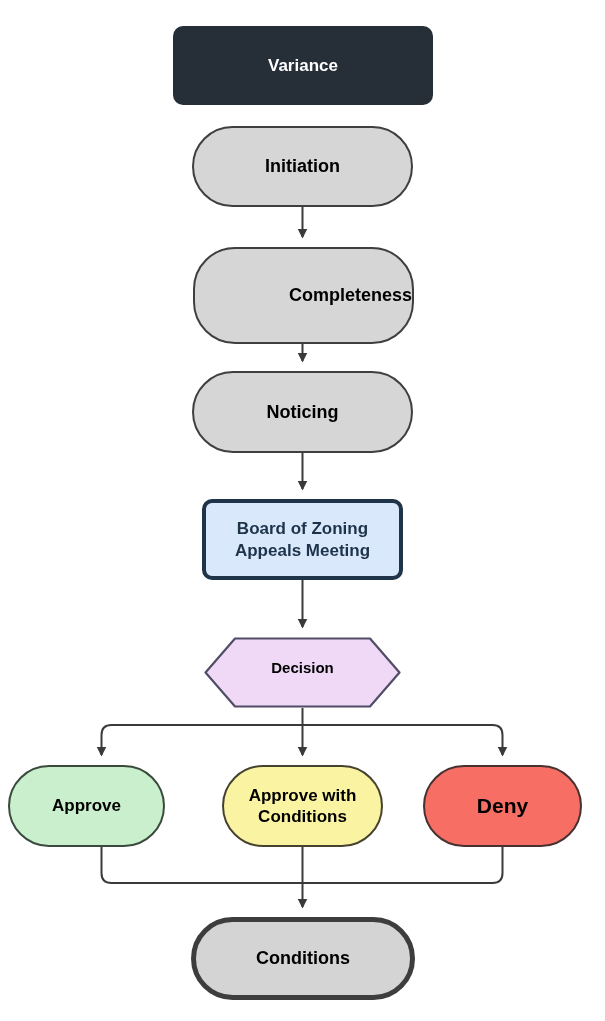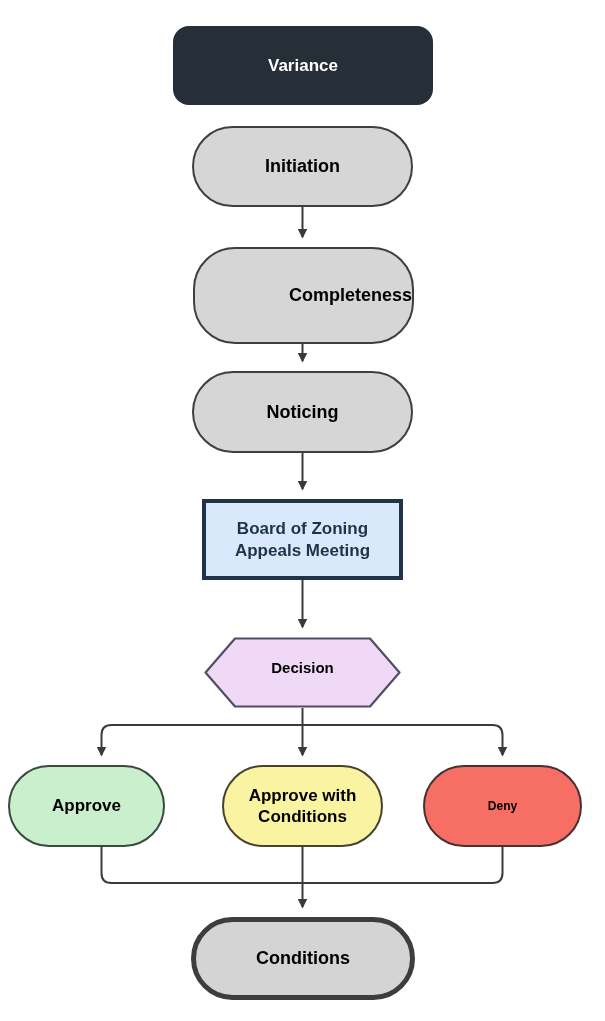--- a/index.html
+++ b/index.html
@@ -29,39 +29,39 @@
     text-align: center;
     font-weight: bold;
     color: #000000;
     z-index: 2;
     line-height: 1.25;
   }
   .node-variance {
     left: 173px; top: 26px; width: 260px; height: 79px;
     background: #262e38;
     color: #ffffff;
-    border-radius: 16px;
+    border-radius: 10px;
     font-size: 17px;
   }
   .pill {
     border-radius: 42px;
   }
   .gray-pill {
     background: #d6d6d6;
     border: 2px solid #3f3f3f;
     font-size: 18px;
   }
   .node-initiation    { left: 192px; top: 126px; width: 221px; height: 81px; }
   .node-completeness  { left: 193px; top: 247px; width: 221px; height: 97px; justify-content: flex-end; }
   .node-noticing      { left: 192px; top: 371px; width: 221px; height: 82px; }
   .node-board {
     left: 202px; top: 499px; width: 201px; height: 81px;
     background: #dae8fc;
     border: 4px solid #203449;
-    border-radius: 0;
+    border-radius: 10px;
     color: #1d3349;
     font-size: 17px;
     padding: 0 14px;
     text-align: center;
   }
   .node-decision {
     left: 204px; top: 637px; width: 197px; height: 63px;
     background: transparent;
   }
   .node-decision svg {
@@ -83,21 +83,21 @@
     left: 222px; top: 765px; width: 161px; height: 82px;
     background: #faf3a1;
     border: 2px solid #45432f;
     font-size: 17px;
     padding: 0 16px;
   }
   .node-deny {
     left: 423px; top: 765px; width: 159px; height: 82px;
     background: #f76e65;
     border: 2px solid #473231;
-    font-size: 12px;
+    font-size: 21px;
   }
   .node-recordation {
     left: 191px; top: 917px; width: 224px; height: 83px;
     background: #d4d4d4;
     border: 5px solid #3d3d3d;
     font-size: 18px;
   }
 </style>
 </head>
 <body>

